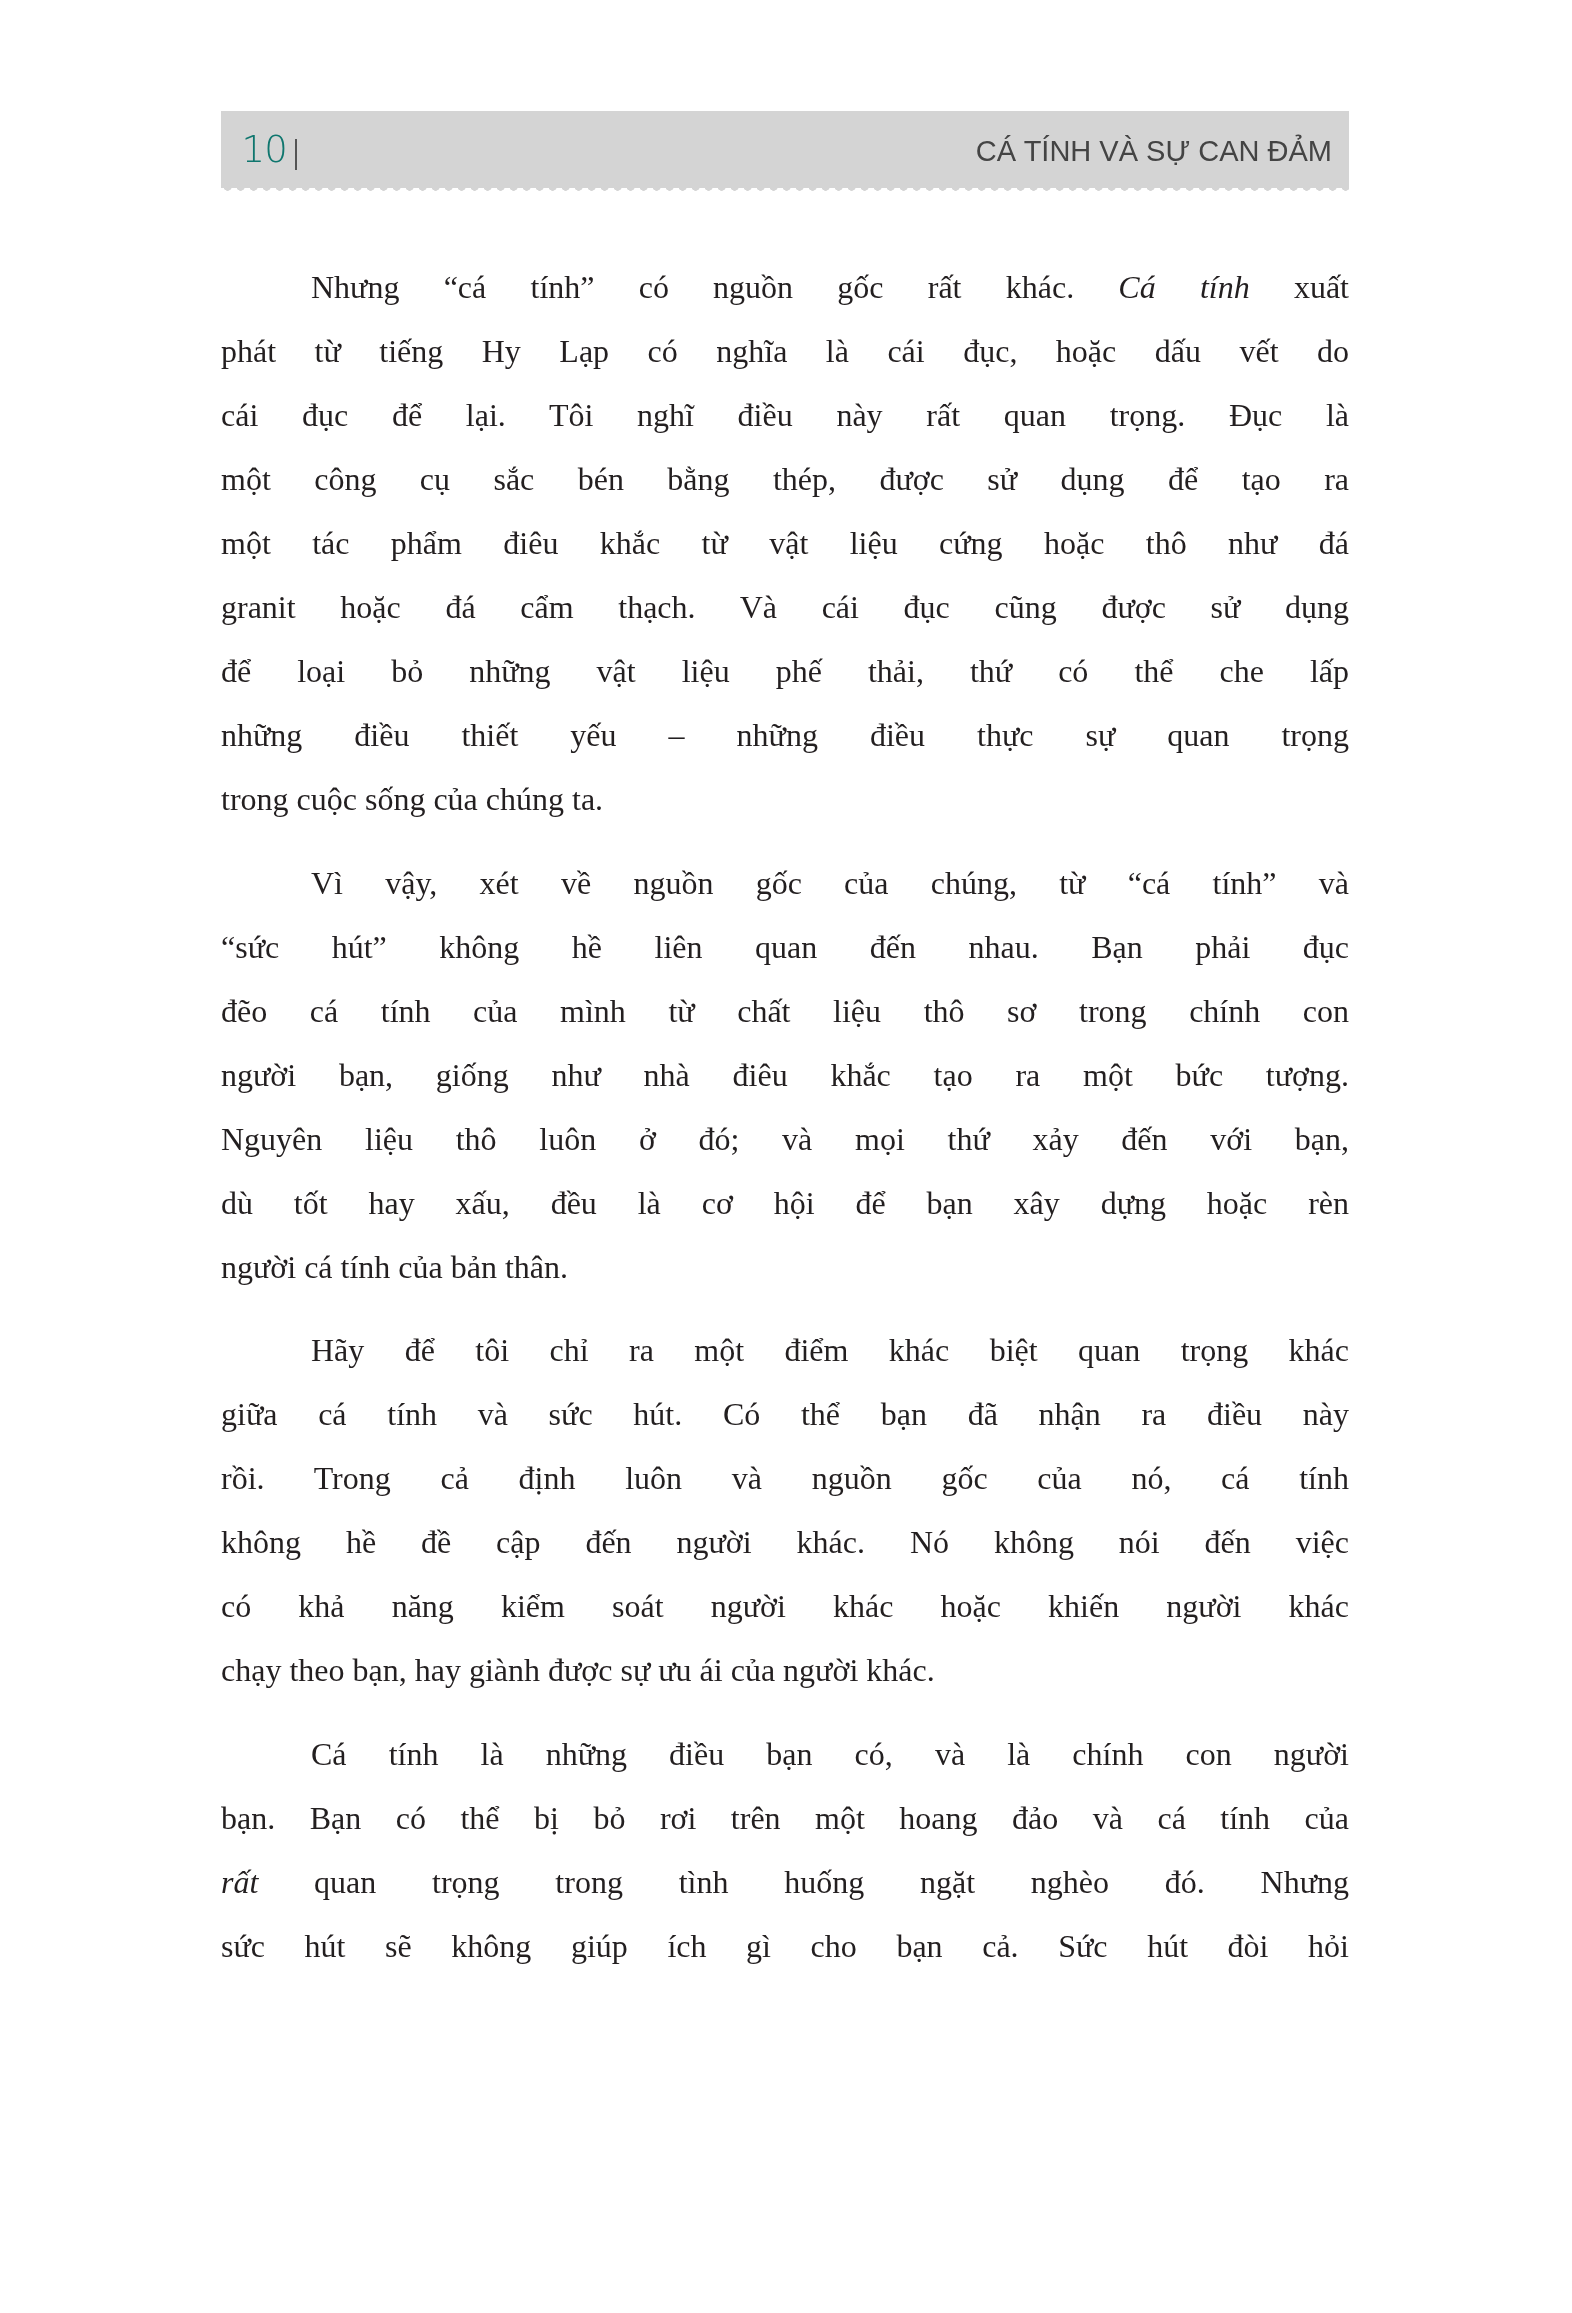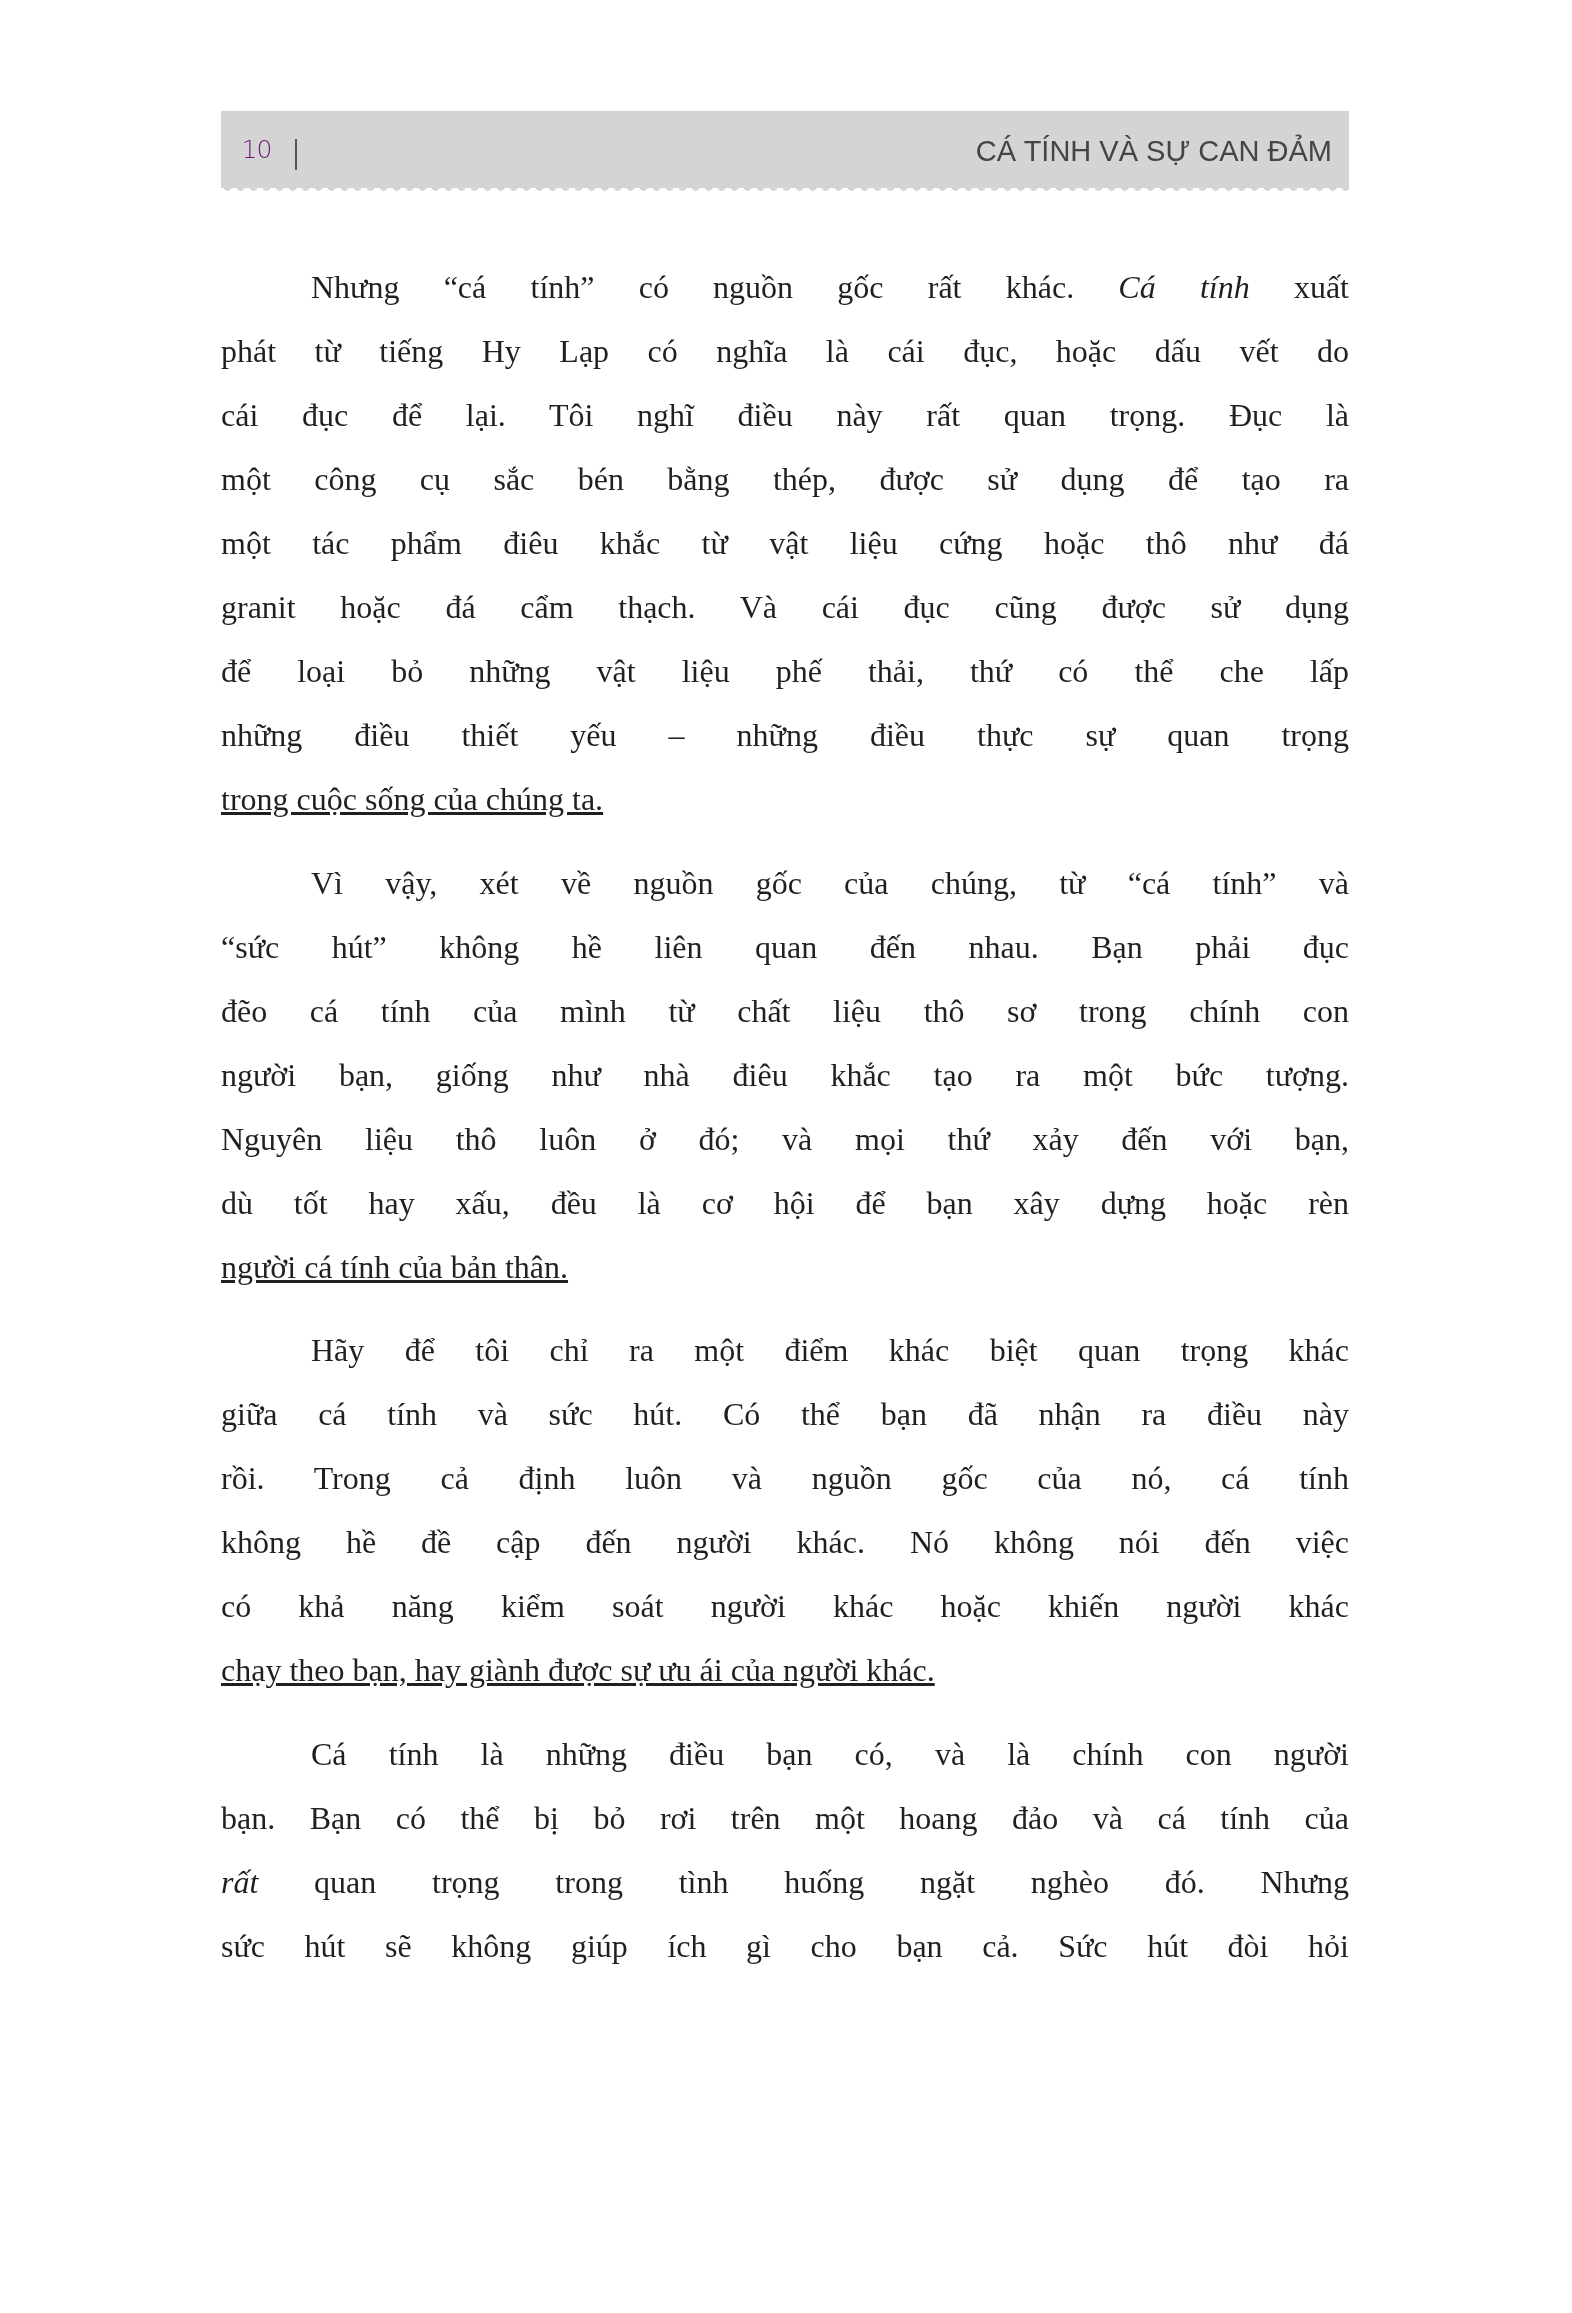--- a/index.html
+++ b/index.html
@@ -8,41 +8,41 @@
     position: absolute; left: 221px; top: 111px; width: 1128px; height: 77px;
     background: #d4d4d4;
   }
   .header-edge {
     position: absolute; left: 221px; top: 186px; width: 1128px; height: 7.5px;
     background-image: radial-gradient(circle at 6.6px 0px, #d4d4d4 4.2px, transparent 4.7px);
     background-size: 13px 7.5px; background-repeat: repeat-x;
   }
   .page-num {
     position: absolute; left: 20.6px; top: 19px; height: 39px; line-height: 39px;
-    font-family: "DejaVu Sans", sans-serif; font-size: 25px; color: #701a75;
+    font-family: "DejaVu Sans", sans-serif; font-size: 37px; color: #0f766e;
     letter-spacing: -0.9px; font-weight: 300;
   }
   .divider {
     position: absolute; left: 74px; top: 28px; width: 1.9px; height: 31px; background: #555;
   }
   .running-title {
     position: absolute; right: 17px; top: 22.5px; height: 34px; line-height: 34px;
     font-family: "Liberation Sans", sans-serif; font-size: 29px; color: #444;
     letter-spacing: 0px;
   }
   .body-text {
     position: absolute; left: 221px; top: 255px; width: 1128px;
     font-family: "Liberation Serif", serif; font-size: 32px; color: #231f20;
   }
   .para { margin: 0 0 19.7px 0; }
   .line {
     height: 64px; line-height: 64px; white-space: nowrap;
     text-align: justify; text-align-last: justify; overflow: visible;
   }
-  .line.last { text-align: right; text-align-last: left; text-decoration: underline; }
+  .line.last { text-align: right; text-align-last: left; }
   .line.first { padding-left: 90px; }
   .it { font-style: italic; }
 </style>
 </head>
 <body>
 
 <div class="header">
   <span class="page-num">10</span>
   <span class="divider"></span>
   <span class="running-title">CÁ TÍNH VÀ SỰ CAN ĐẢM</span>

